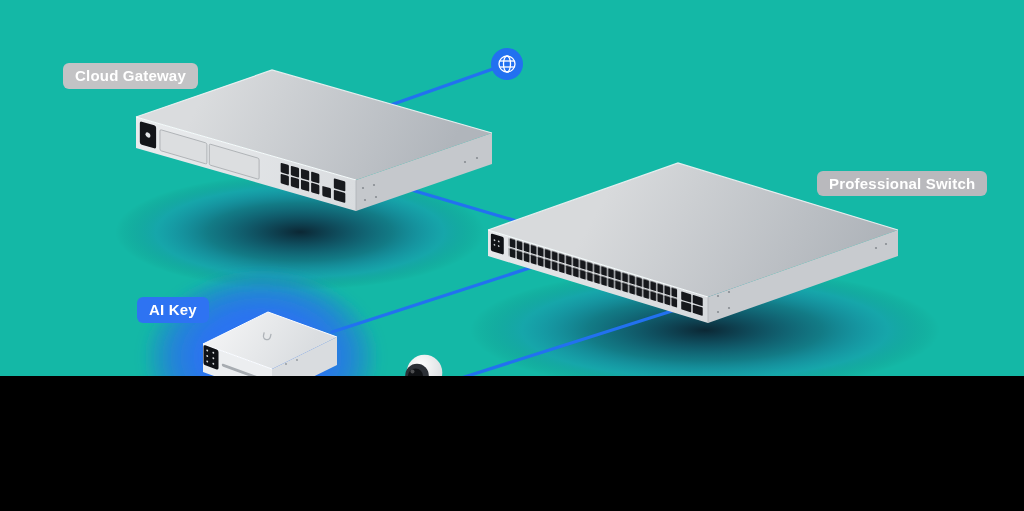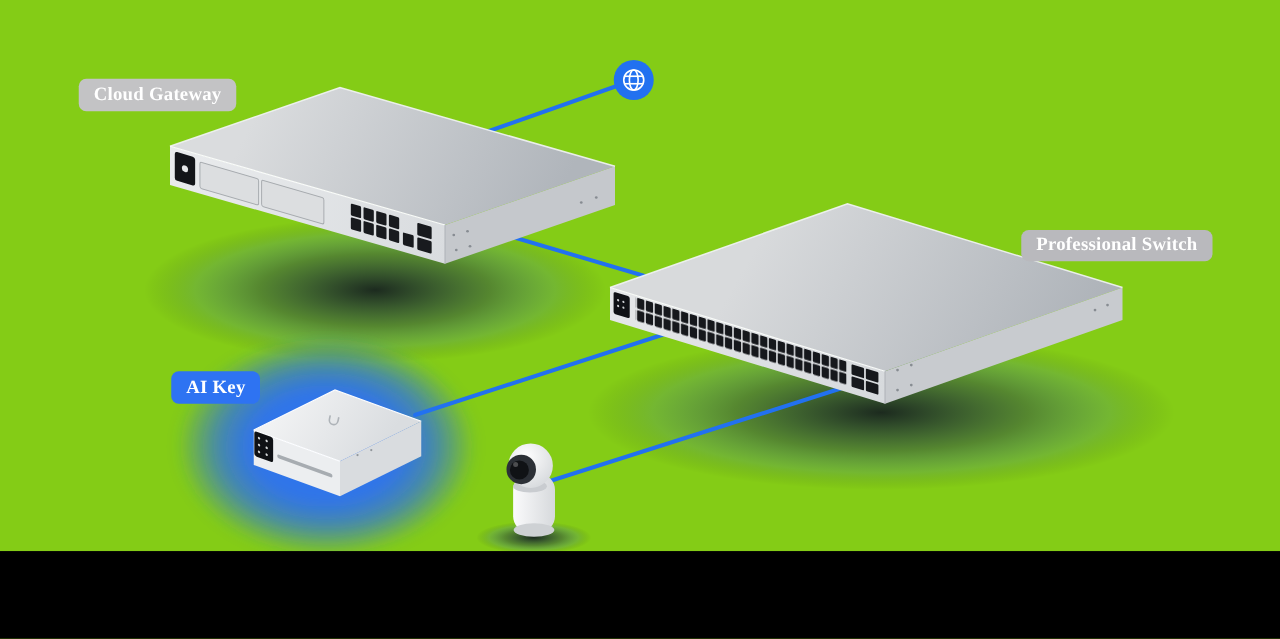--- a/index.html
+++ b/index.html
@@ -1,22 +1,22 @@
 <!DOCTYPE html>
 <html><head>
 <meta charset="utf-8">
 <style>
   html,body{margin:0;padding:0;background:#000;}
-  .stage{position:relative;width:1024px;height:441px;background:#84cc16;overflow:hidden;
-         font-family:Liberation Serif, serif;}
+  .stage{position:relative;width:1024px;height:376px;background:#14b8a6;overflow:hidden;
+         font-family:Liberation Sans, sans-serif;}
   .stage svg{position:absolute;left:0;top:0;}
   .node-label{position:absolute;color:#fff;font-weight:bold;font-size:15px;line-height:26px;
               padding:0 12px;border-radius:6px;letter-spacing:.2px;white-space:nowrap;}
   .lbl-cloud-gateway{left:63px;top:63px;background:#c3c3c5;}
-  .lbl-professional-switch{left:817px;top:184px;background:#b9b9bd;line-height:25px;}
+  .lbl-professional-switch{left:817px;top:171px;background:#b9b9bd;line-height:25px;}
   .lbl-ai-key{left:137px;top:297px;background:#2E73F2;text-align:right;}
   .lbl-camera-security{left:462px;top:396px;background:#d1d1d3;}
 </style>
 </head>
 <body>
 
 <div class="stage">
 <svg width="1024" height="511" viewBox="0 0 1024 511">
   <defs>
     <radialGradient id="shadowGrad" cx="50%" cy="50%" r="50%">

